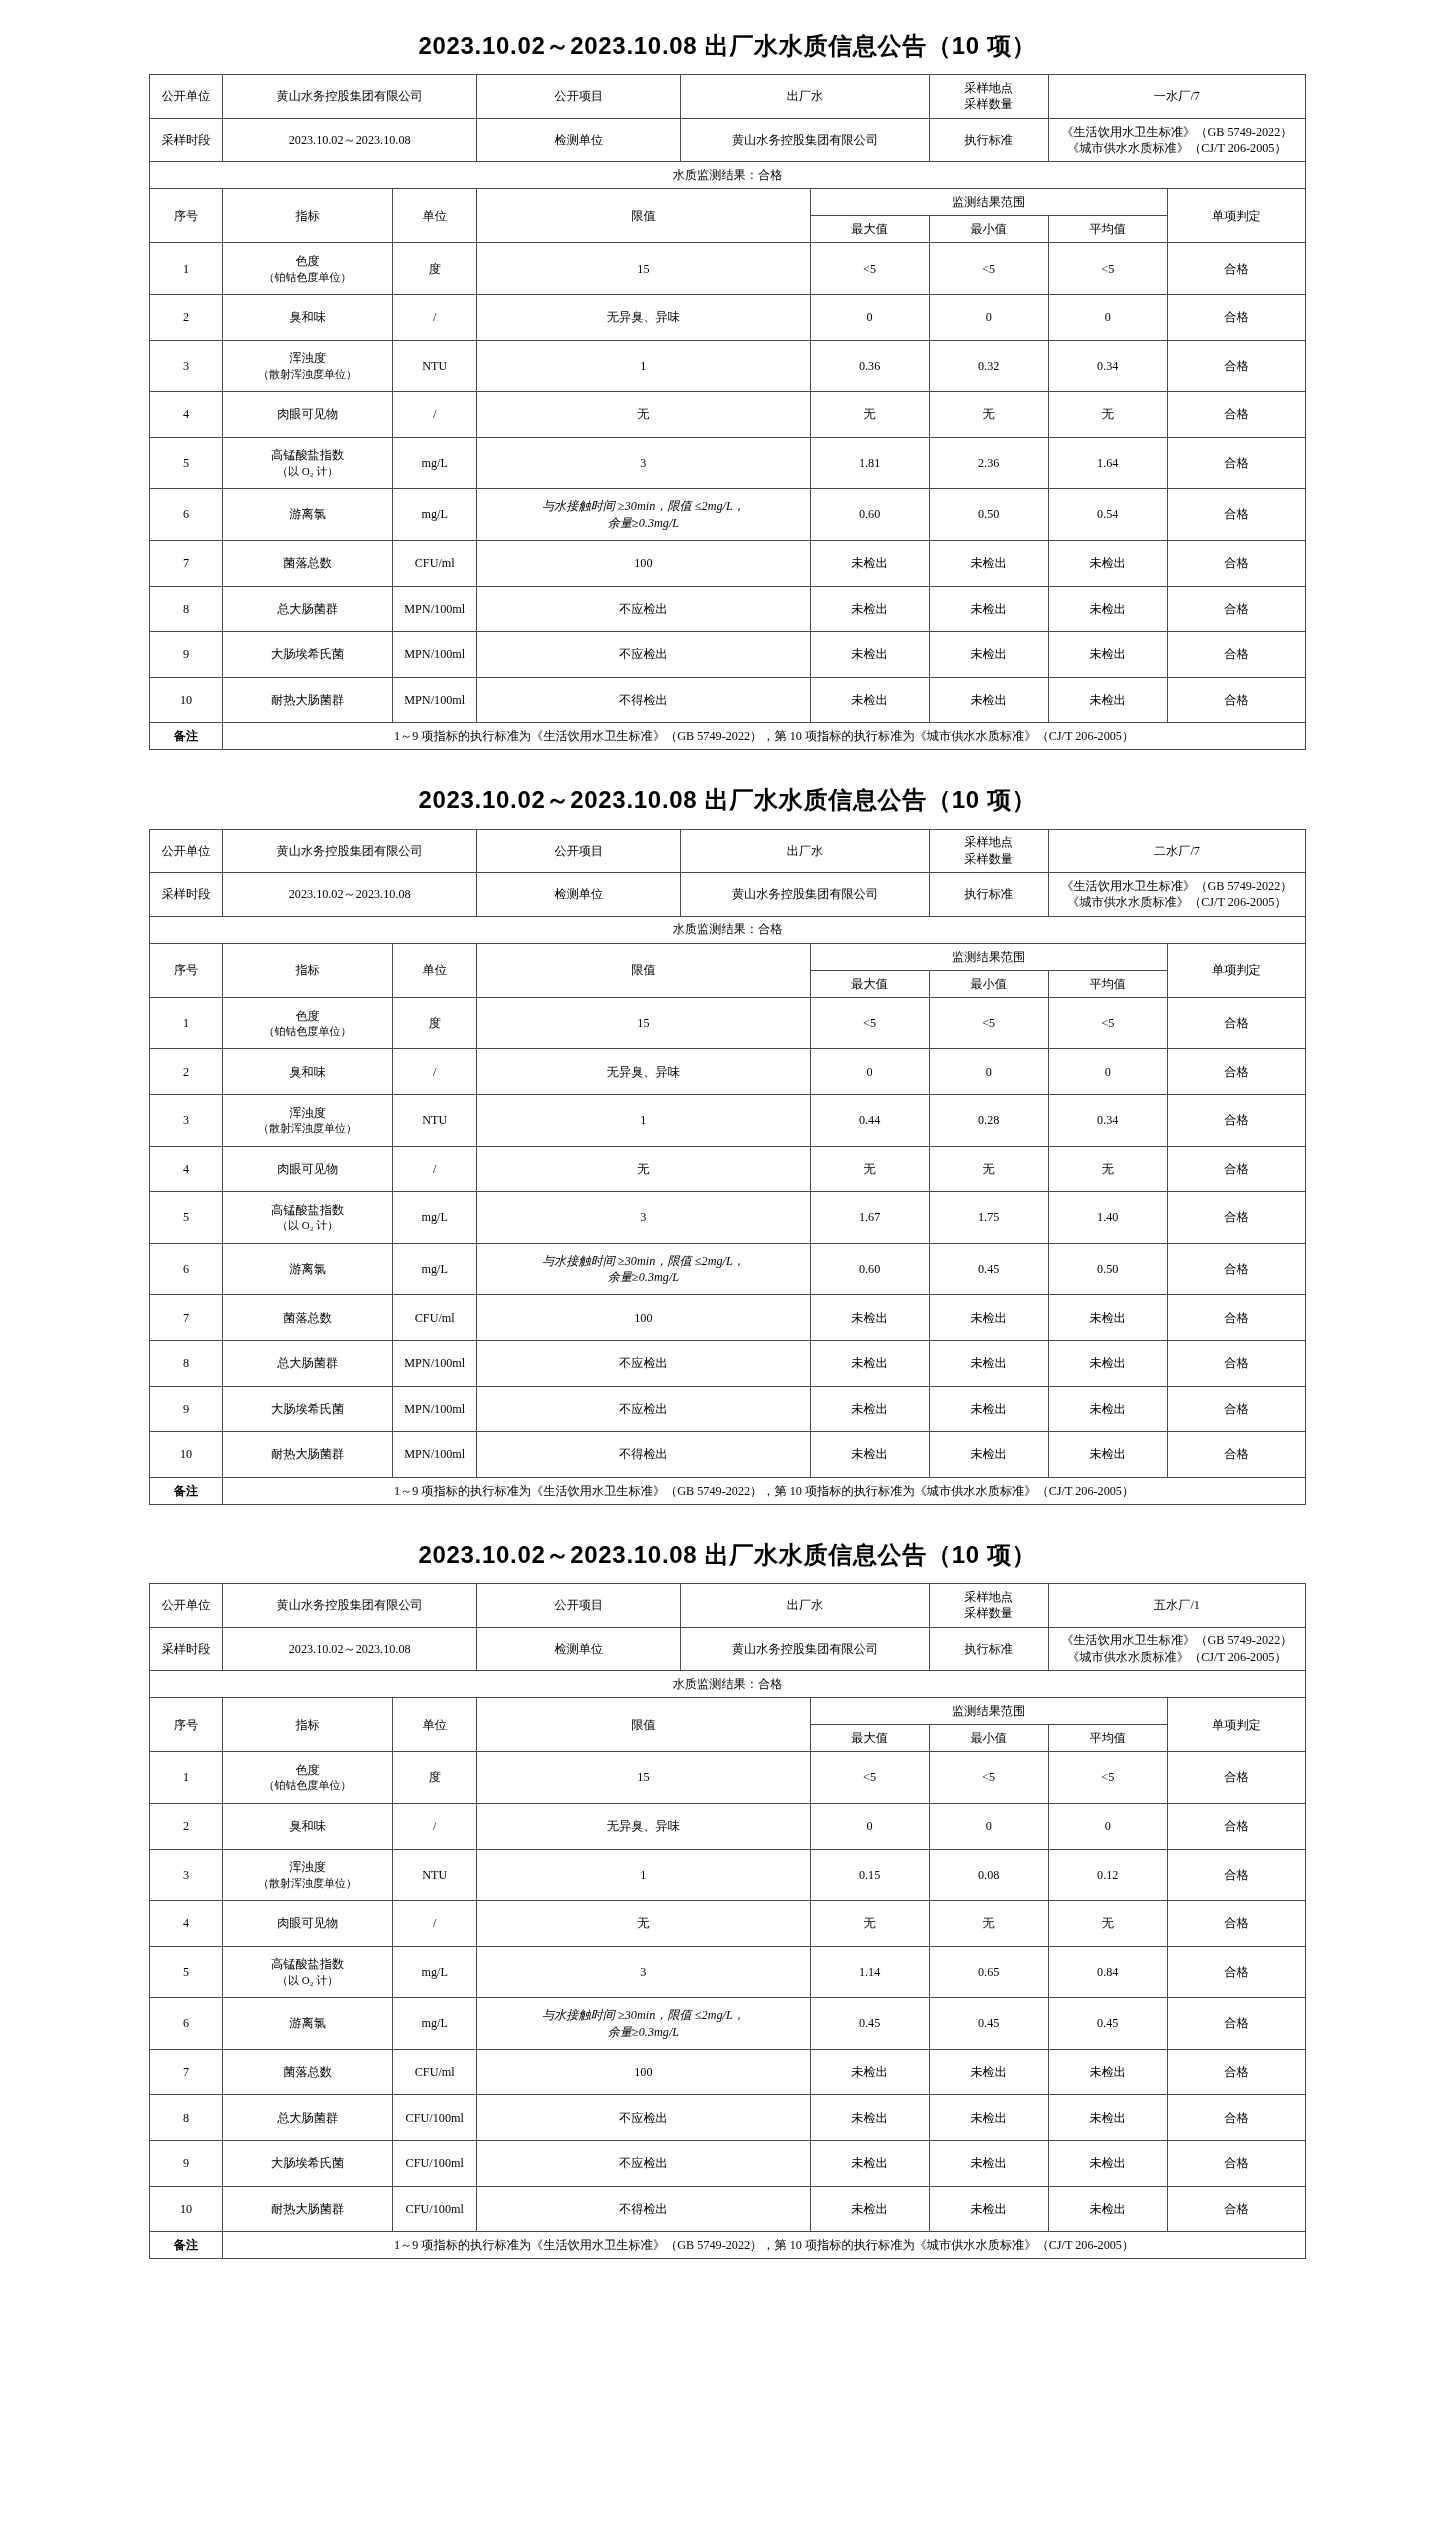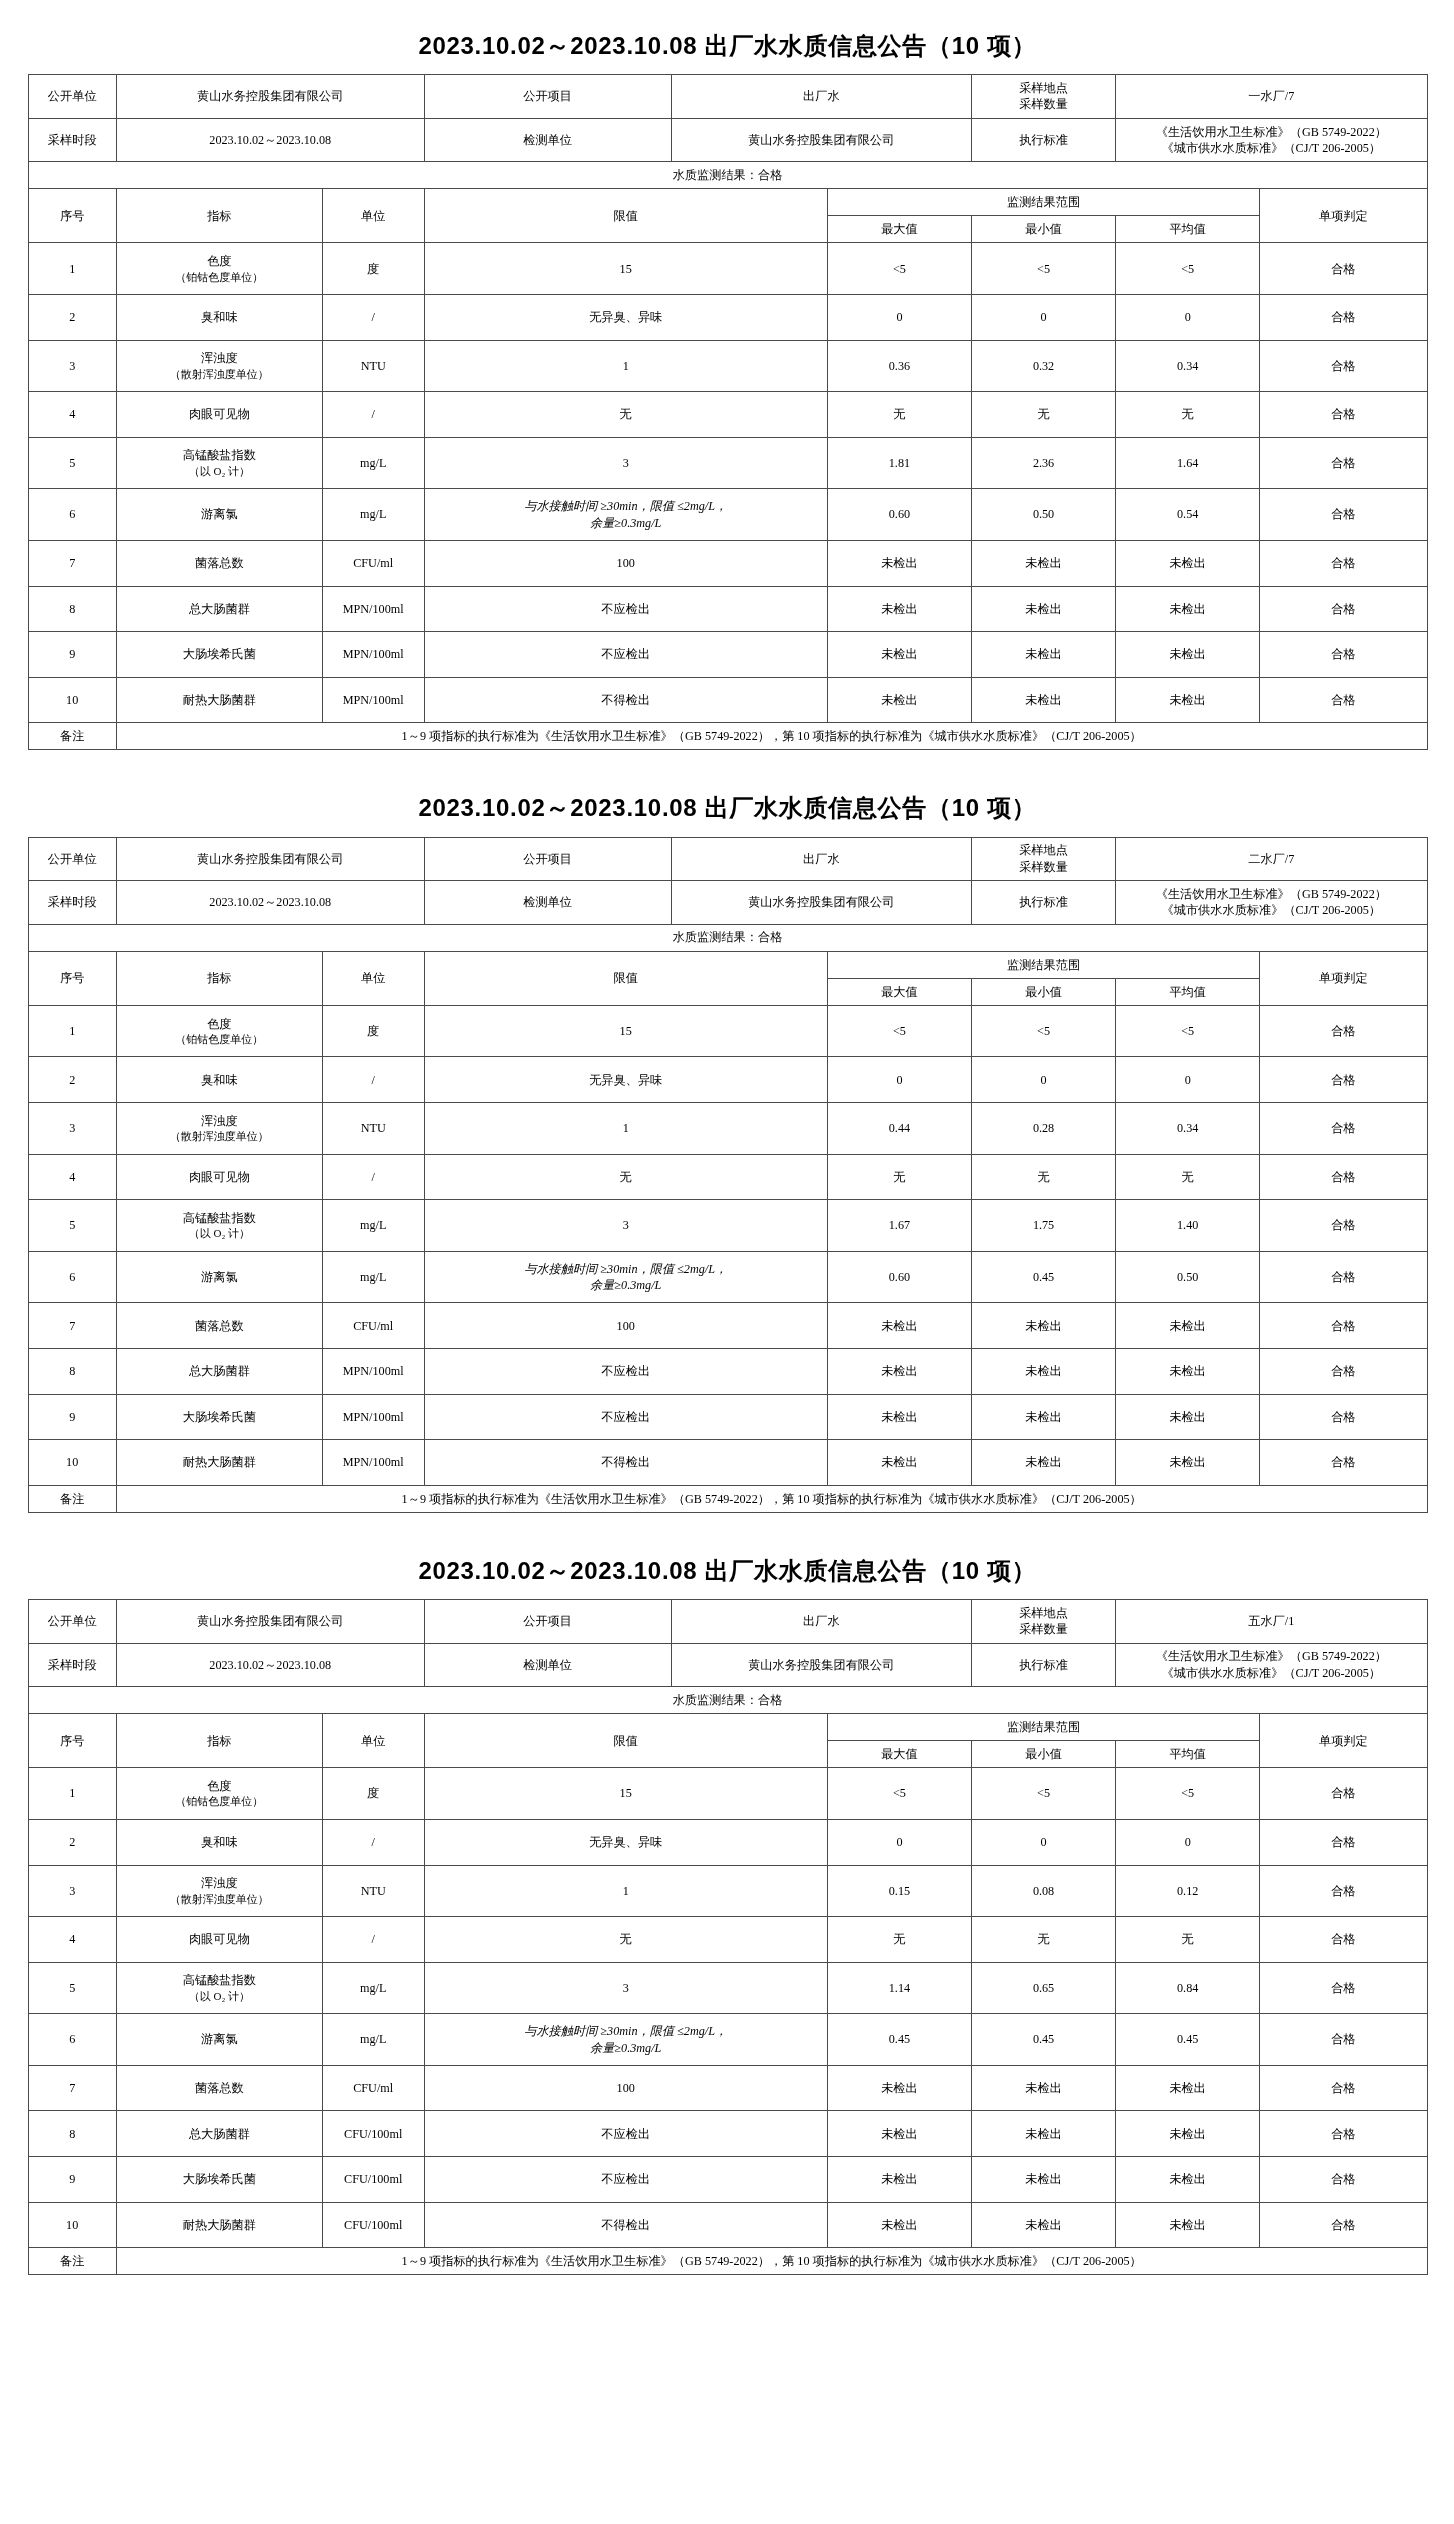--- a/index.html
+++ b/index.html
@@ -12,22 +12,22 @@
     font-family: "Liberation Serif", "DejaVu Serif", serif;
     color: #000000;
     -webkit-font-smoothing: antialiased;
   }
   .page {
     width: 1455px;
     padding: 19px 0 27px 0;
     box-sizing: border-box;
   }
   .report {
-    width: 1400px;
-    margin: 0 auto 31px auto;
+    width: 1157px;
+    margin: 0 auto 23px auto;
   }
   .report:last-child { margin-bottom: 0; }
 
   .rpt-title {
     text-align: center;
     font-size: 24px;
     font-weight: bold;
     letter-spacing: 0.7px;
     padding: 11px 0 12.2px 0;
     font-family: "Liberation Sans", "DejaVu Sans", sans-serif;
@@ -66,21 +66,21 @@
     line-height: 1.45;
     text-align: left;
     padding: 4.1px 5.4px;
     font-style: italic;
   }
   .remark-row td {
     text-align: left;
     font-size: 11.6px;
     padding: 8.2px 6.8px;
   }
-  .remark-label { text-align: center !important; }
+  .remark-label { text-align: center !important; font-weight: bold; }
   .h1row td { height: 31px; }
   .h2row td { height: 31px; }
   .datarow td { height: 35px; }
   .tallrow td { height: 41px; }
 </style>
 </head>
 <body>
 
 <div class="page">
 

